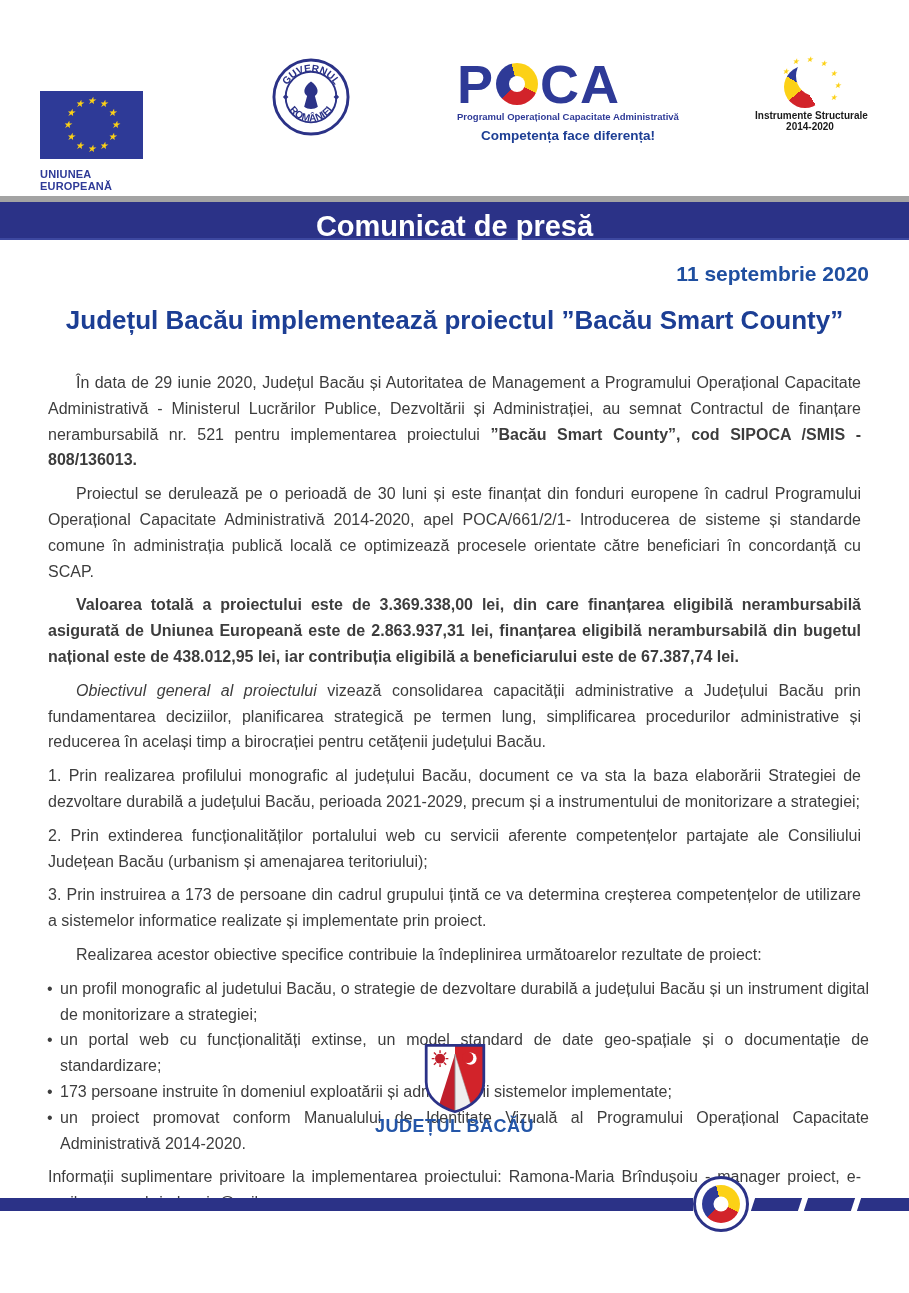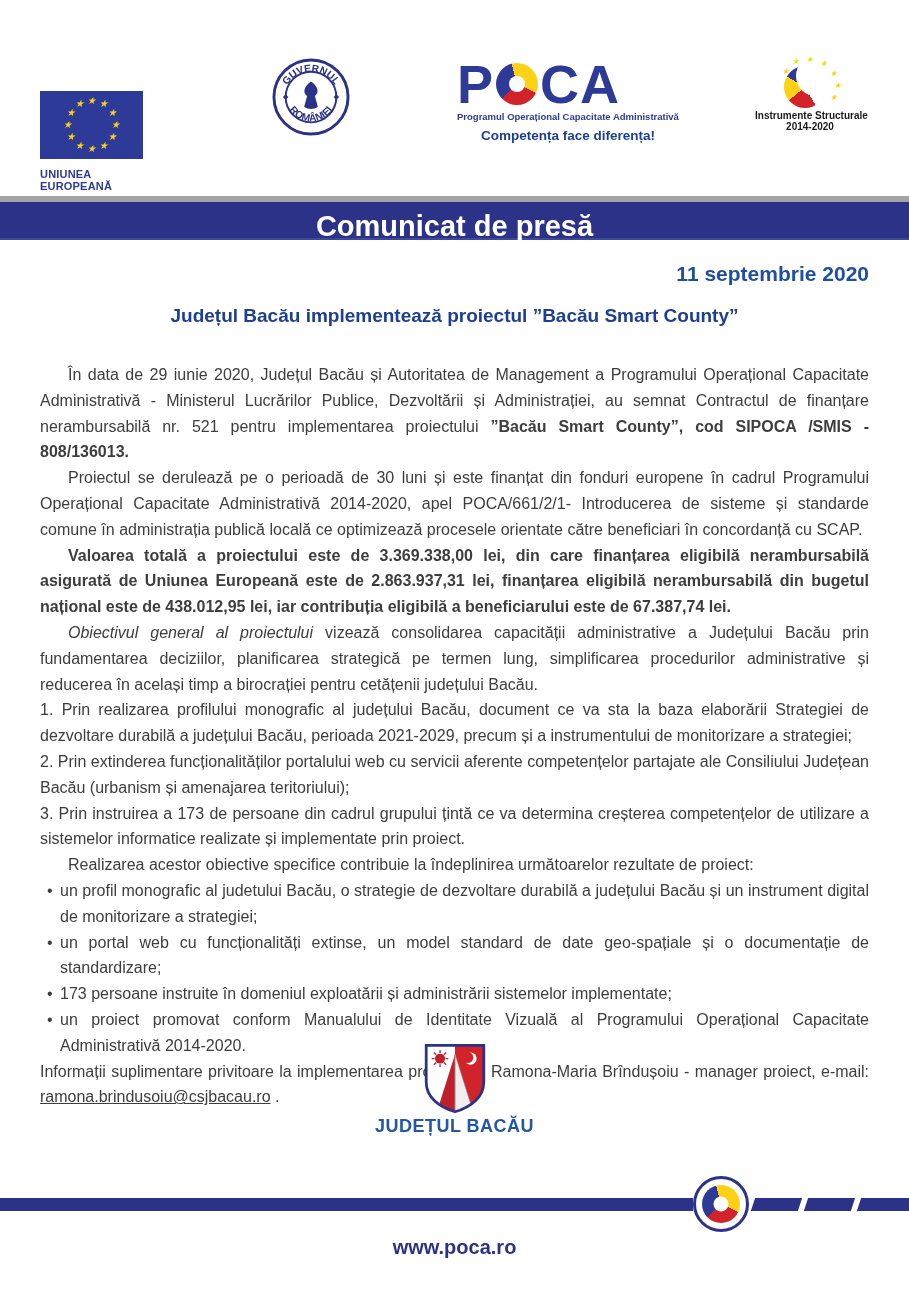--- a/index.html
+++ b/index.html
@@ -34,26 +34,26 @@
   .is-star::before{content:"★";}
   .is-line1{font-size:10px;font-weight:bold;color:#1a1a1a;white-space:nowrap;}
   .is-line2{font-size:10px;font-weight:bold;color:#1a1a1a;}
 
   
   .banner{position:absolute;left:0;top:196px;width:100%;height:44px;background:#2b3287;
           border-top:6px solid #a3a3a3;border-bottom:2px solid #3d48a0;box-sizing:border-box;}
   .banner-text{width:100%;text-align:center;color:#ffffff;font-size:29px;font-weight:bold;line-height:48px;}
   .date{position:absolute;top:262px;right:40px;font-size:21px;font-weight:bold;color:#1f4fa0;}
   .headline{position:absolute;top:305px;left:0;width:100%;text-align:center;
-            font-size:19px;font-weight:bold;color:#1c3e94;}
+            font-size:26px;font-weight:bold;color:#1c3e94;}
 
   
   .body{position:absolute;top:362px;left:40px;width:829px;font-size:16px;line-height:25.8px;
         color:#3d3d3d;text-align:justify;}
-  .body p{margin:0;}
+  .body p{margin:8px;}
   .indent{text-indent:28px;}
   .bold{font-weight:bold;}
   .ital{font-style:italic;}
   .bullet-row{display:flex;}
   .bullet-dot{width:20px;padding-left:7px;box-sizing:border-box;flex:0 0 20px;}
   .bullet-txt{flex:1;text-align:justify;}
   .email-link{color:#3d3d3d;}
 
   
   .shield-wrap{position:absolute;top:1042px;left:50%;transform:translateX(-50%);}
@@ -220,15 +220,14 @@
   </div>
 
   <div class="footer-bar"></div>
   <div class="footer-seg seg1"></div>
   <div class="footer-seg seg2"></div>
   <div class="footer-seg seg3"></div>
   <div class="footer-circle">
     <div class="footer-swirl"></div>
   </div>
 
-  <div class="website">www.poca.ro</div>
 
 </div>
 
 </body></html>

